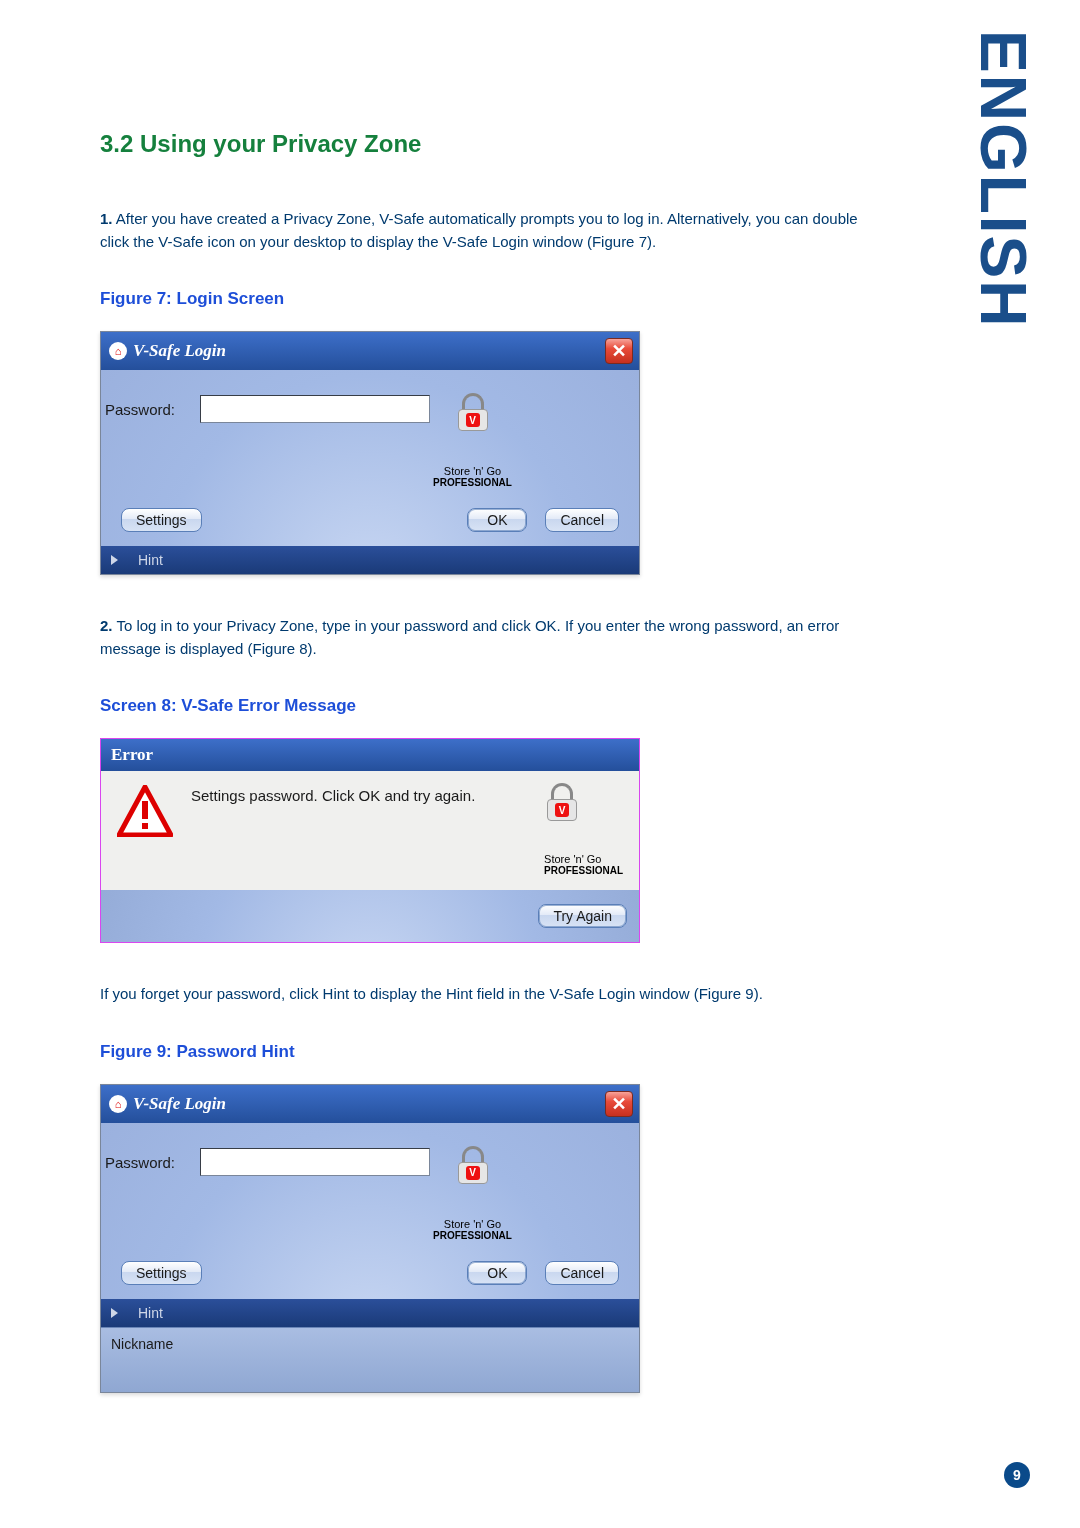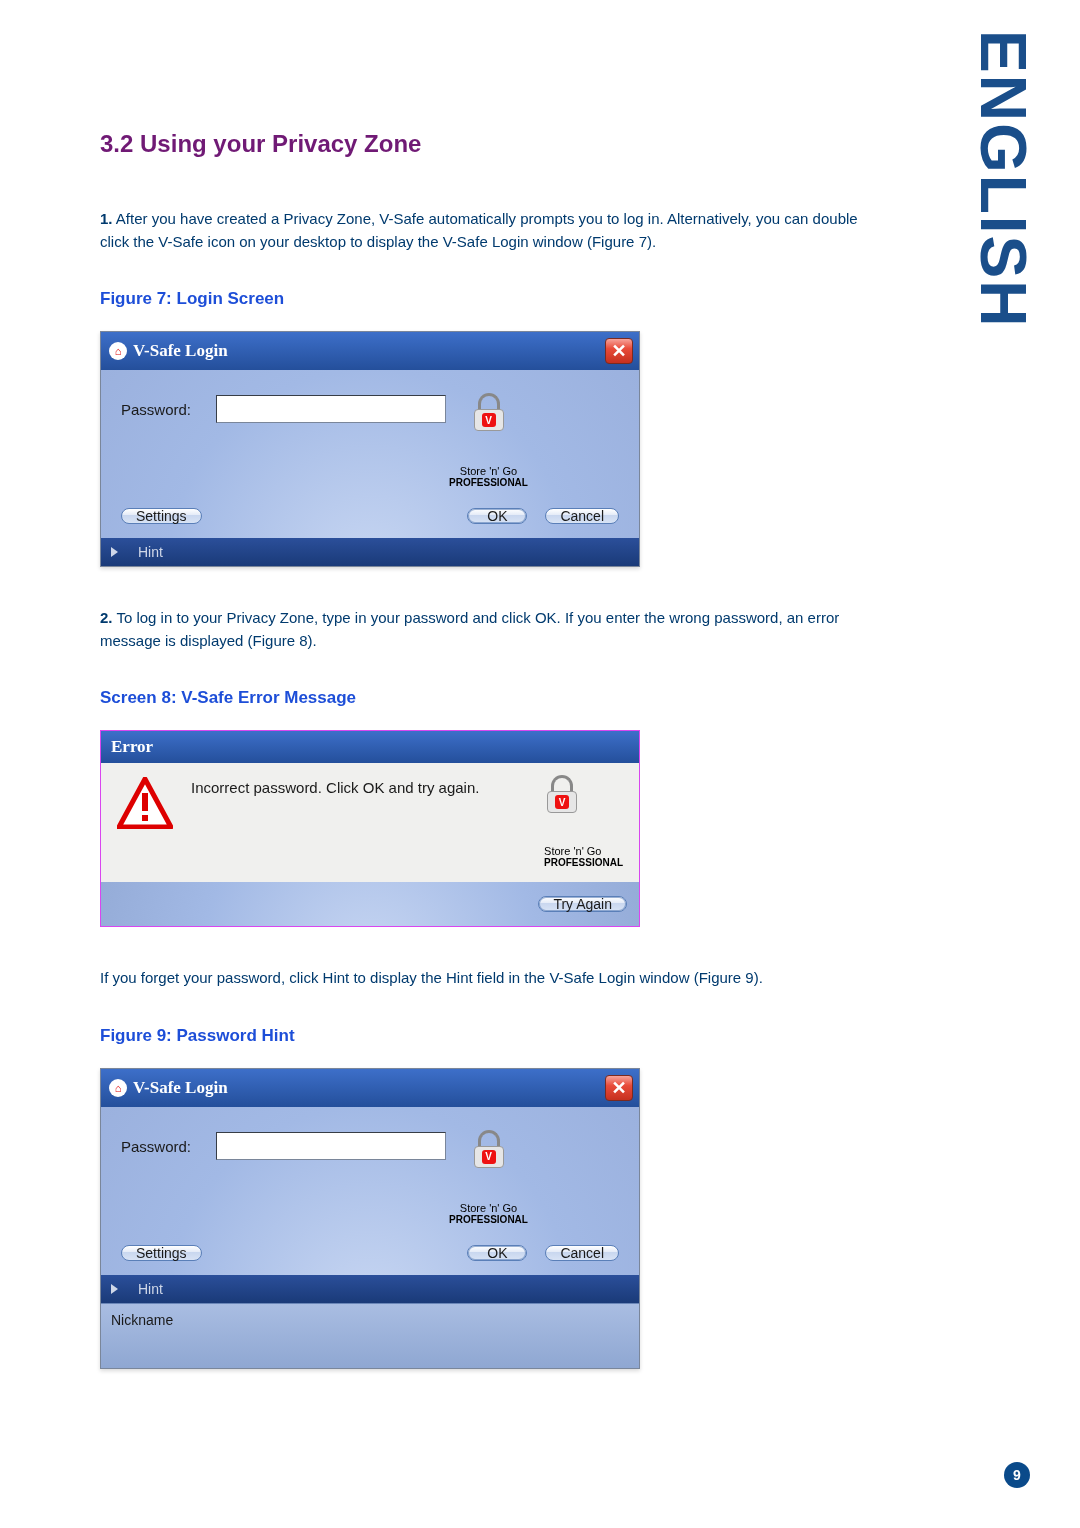--- a/index.html
+++ b/index.html
@@ -22,21 +22,21 @@
     writing-mode: vertical-rl;
     font-family: "Arial Narrow", Arial, sans-serif;
   }
   .content {
     padding: 130px 100px 0 100px;
     width: 990px;
   }
   h2.section-title {
     font-size: 24px;
     font-weight: bold;
-    color: #701a75;
+    color: #15803d;
     margin-bottom: 50px;
   }
   .para {
     font-size: 15px;
     line-height: 1.5;
     color: #003a6e;
     margin-bottom: 36px;
   }
   .num { font-weight: bold; }
   .fig-caption {
@@ -65,37 +65,37 @@
     justify-content: space-between;
   }
   .dlg .titlebar .t-left { display: flex; align-items: center; gap: 6px; }
   .dlg .titlebar .t-icon {
     width: 18px; height: 18px; background: #fff; border-radius: 50%;
     display: flex; align-items: center; justify-content: center;
     font-size: 11px; color: #d00; font-weight: bold;
   }
   .dlg .titlebar .t-text {
     color: #fff; font-weight: bold; font-size: 17px;
-    font-family: "Times New Roman", serif; 
+    font-family: "Times New Roman", serif; font-style: italic;
   }
   .dlg .titlebar .close-btn {
     width: 28px; height: 26px;
     background: linear-gradient(to bottom,#f7a39a,#e84b3a 40%,#c6301f);
     border: 1px solid #7a2a20;
     border-radius: 4px;
     color: #fff; font-weight: bold; font-size: 18px;
     display: flex; align-items:center; justify-content:center;
     line-height: 1;
   }
   .dlg .body {
     background: radial-gradient(circle at 50% 120%, #c7d6f2 0%, #a2b9e5 60%, #9bb1de 100%);
   }
   .dlg .row-pw {
     display: flex; align-items: flex-start; 
-    padding: 25px 20px 10px 20px;
+    padding: 25px 20px 10px 4px;
   }
   .dlg .row-pw .lbl {
     font-size: 15px; color: #1a1a1a; width: 95px; padding-top: 6px;
   }
   .dlg .row-pw input[type=text] {
     flex: 1 1 auto; height: 28px; border: 1px inset #7a869a;
     background: #fff; padding: 0 4px; font-size: 14px;
     max-width: 230px;
   }
   .dlg .brand-col {
@@ -119,21 +119,21 @@
     font-size: 10px; font-weight:bold; display:flex; align-items:center; justify-content:center;
   }
   .brand-text { font-size: 11px; color:#000; line-height:1.1;margin-top:32px; }
   .brand-text .b2 { font-weight:bold; font-size: 10px; }
 
   .dlg .row-btns {
     display: flex; align-items: center; justify-content: space-between;
     padding: 10px 20px 14px 20px;
   }
   .btn-xp {
-    height: 16px;
+    height: 24px;
     border: 1px solid #5a7fb8;
     border-radius: 8px;
     background: linear-gradient(to bottom,#ffffff,#e3eaf7 45%,#c9d7ef 46%,#d8e3f5);
     color: #1a1a1a;
     font-size: 14px;
     padding: 0 14px;
     display: inline-flex; align-items:center; justify-content:center;
     min-width: 60px;
   }
   .btn-xp.primary { box-shadow: inset 0 0 0 1px rgba(90,127,184,0.6); }
@@ -255,21 +255,21 @@
     <div class="err-dlg">
       <div class="etitle">Error</div>
       <div class="ebody">
         <div class="warn-icon">
           <svg viewBox="0 0 56 52">
             <polygon points="28,2 54,50 2,50" fill="#fff" stroke="#d00" stroke-width="5" stroke-linejoin="round"></polygon>
             <rect x="25" y="16" width="6" height="18" fill="#d00"></rect>
             <rect x="25" y="38" width="6" height="6" fill="#d00"></rect>
           </svg>
         </div>
-        <div class="err-text">Incorrect password. Click OK and try again.</div>
+        <div class="err-text">Settings password. Click OK and try again.</div>
         <div class="brand-col">
           <div class="padlock">
             <div class="shackle"></div>
             <div class="bodyp">
                 <div class="v">V</div>
               </div>
           </div>
           <div class="brand-text">
             <div>Store 'n' Go</div>
             <div class="b2">PROFESSIONAL</div>

